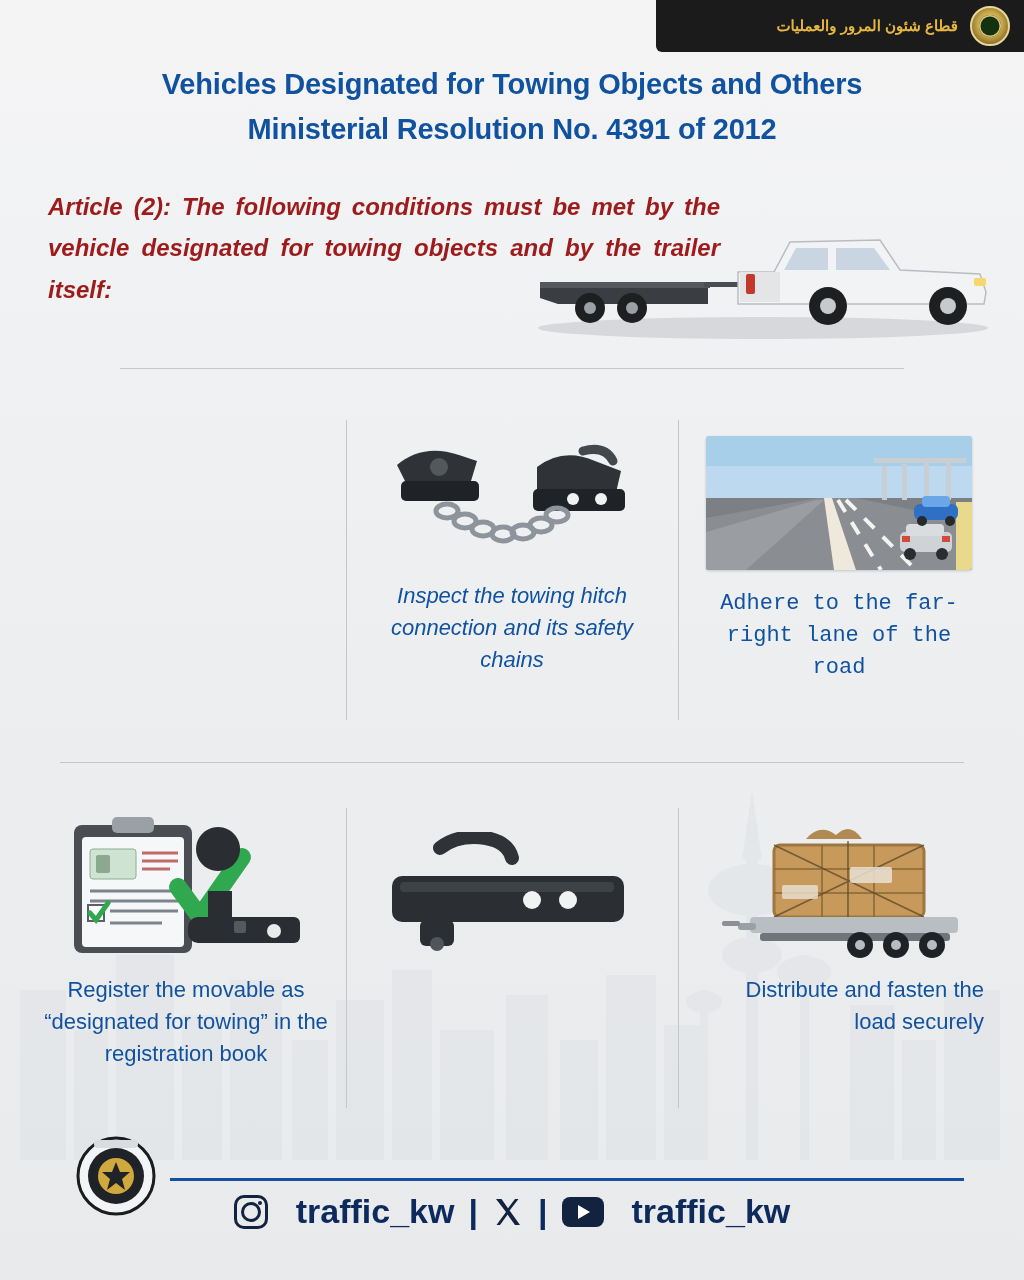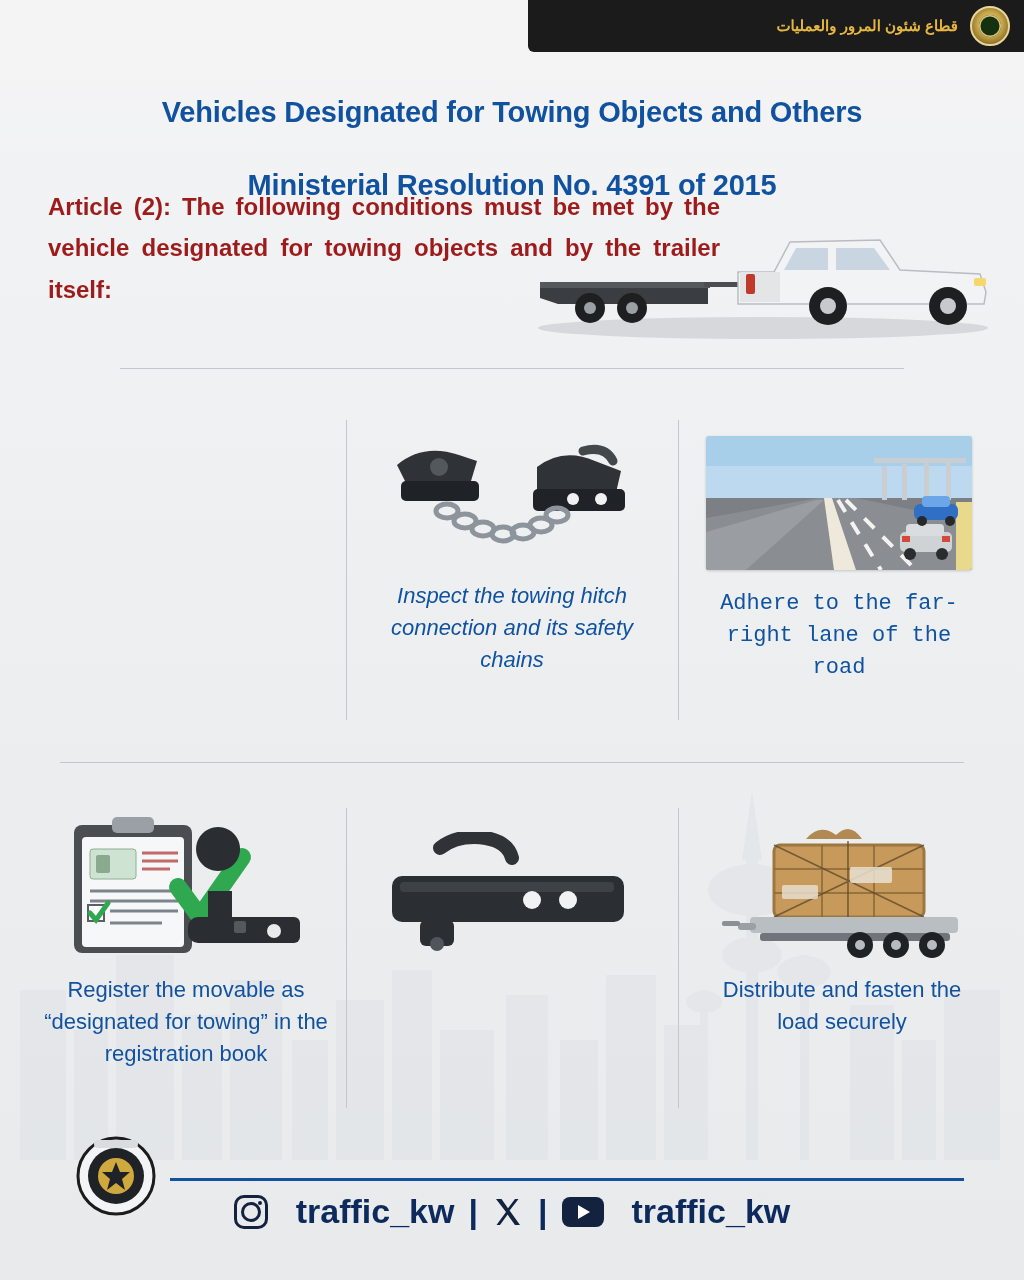--- a/index.html
+++ b/index.html
@@ -26,21 +26,21 @@
     height: 420px;
     opacity: 0.5;
     pointer-events: none;
   }
 
   
   .top-banner {
     position: absolute;
     top: 0; right: 0;
     height: 52px;
-    width: 496px;
+    width: 368px;
     background: #1b1b1b;
     border-bottom-left-radius: 6px;
     display: flex;
     align-items: center;
     justify-content: flex-end;
     padding-right: 14px;
     gap: 12px;
   }
   .top-banner .ar-text {
     color: #e6b740;
@@ -70,36 +70,36 @@
     position: absolute;
     top: 62px; left: 0; right: 0;
     text-align: center;
   }
   .title-line {
     color: #10529f;
     font-weight: bold;
     font-size: 29px;
     line-height: 1.55;
     letter-spacing: -0.2px;
-    margin-top: 28px;
   }
 
   .article-block {
     position: absolute;
     top: 186px;
     left: 48px;
     width: 672px;
   }
   .article-text {
     color: #9e1b1b;
     font-weight: bold;
     font-size: 24px;
     line-height: 1.72;
     text-align: justify;
     text-align-last: left;
+    font-style: italic;
   }
 
   .truck-img {
     position: absolute;
     top: 212px;
     left: 528px;
     width: 470px;
     height: 130px;
   }
 
@@ -243,21 +243,21 @@
     </g>
   </svg>
 
   <div class="top-banner">
     <span class="ar-text">قطاع شئون المرور والعمليات</span>
     <span class="banner-seal"></span>
   </div>
 
   <div class="title-wrap">
     <div class="title-line">Vehicles Designated for Towing Objects and Others</div>
-    <div class="title-line">Ministerial Resolution No. 4391 of 2015</div>
+    <div class="title-line">Ministerial Resolution No. 4391 of 2012</div>
   </div>
 
   <div class="article-block">
     <div class="article-text">Article (2): The following conditions must be met by the vehicle designated for towing objects and by the trailer itself:</div>
   </div>
 
   <svg class="truck-img" viewBox="0 0 470 130">
     <ellipse cx="235" cy="116" rx="225" ry="11" fill="#d6d8db"></ellipse>
 
     <path d="M12 86 L12 74 L180 74 L180 92 L30 92 Z" fill="#3a3d41"></path>
@@ -394,21 +394,21 @@
         <path d="M22 44 h212 a10 10 0 0 1 10 10 v26 a10 10 0 0 1 -10 10 h-212 a10 10 0 0 1 -10 -10 v-26 a10 10 0 0 1 10 -10z" fill="#2b2f34"></path>
         <rect x="20" y="50" width="214" height="10" rx="4" fill="#3d4247"></rect>
         <circle cx="152" cy="68" r="9" fill="#f1f2f3"></circle>
         <circle cx="188" cy="68" r="9" fill="#f1f2f3"></circle>
         <rect x="40" y="88" width="34" height="26" rx="6" fill="#2b2f34"></rect>
         <circle cx="57" cy="112" r="7" fill="#4f555b"></circle>
       </svg>
     </div>
   </div>
 
-  <div class="cell" style="left:700px; top:808px; width:284px;">
+  <div class="cell" style="left:700px; top:808px; width:284px;text-align:right;">
     <div class="cell-icon" style="height:156px;">
       <svg width="264" height="150" viewBox="0 0 264 150">
         <path d="M96 28 q14 -16 30 -4 q14 -14 26 4" fill="#b08a52"></path>
         <rect x="64" y="34" width="150" height="72" rx="6" fill="#c79a5c"></rect>
         <rect x="64" y="34" width="150" height="72" rx="6" fill="none" stroke="#9d7740" stroke-width="3"></rect>
         <g stroke="#8c6a3a" stroke-width="2" opacity="0.8">
           <line x1="64" y1="58" x2="214" y2="58"></line>
             <line x1="64" y1="82" x2="214" y2="82"></line>
           <line x1="112" y1="34" x2="112" y2="106"></line>
             <line x1="164" y1="34" x2="164" y2="106"></line>

